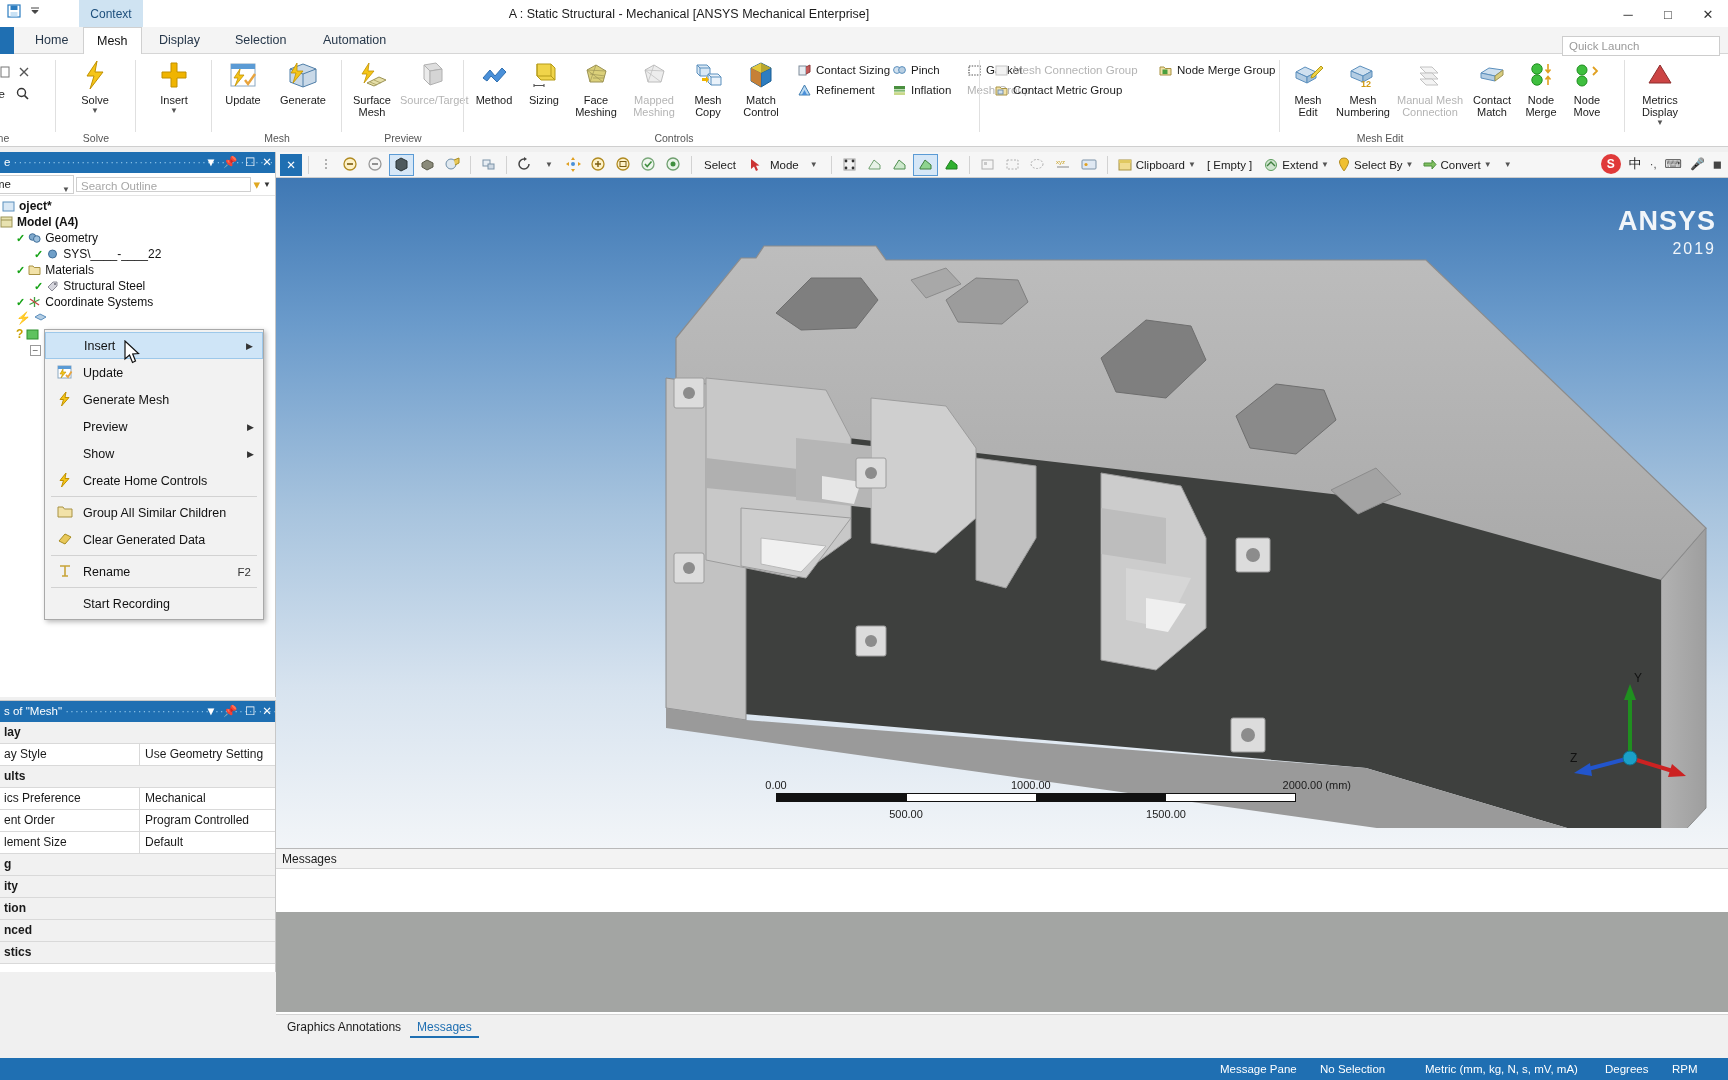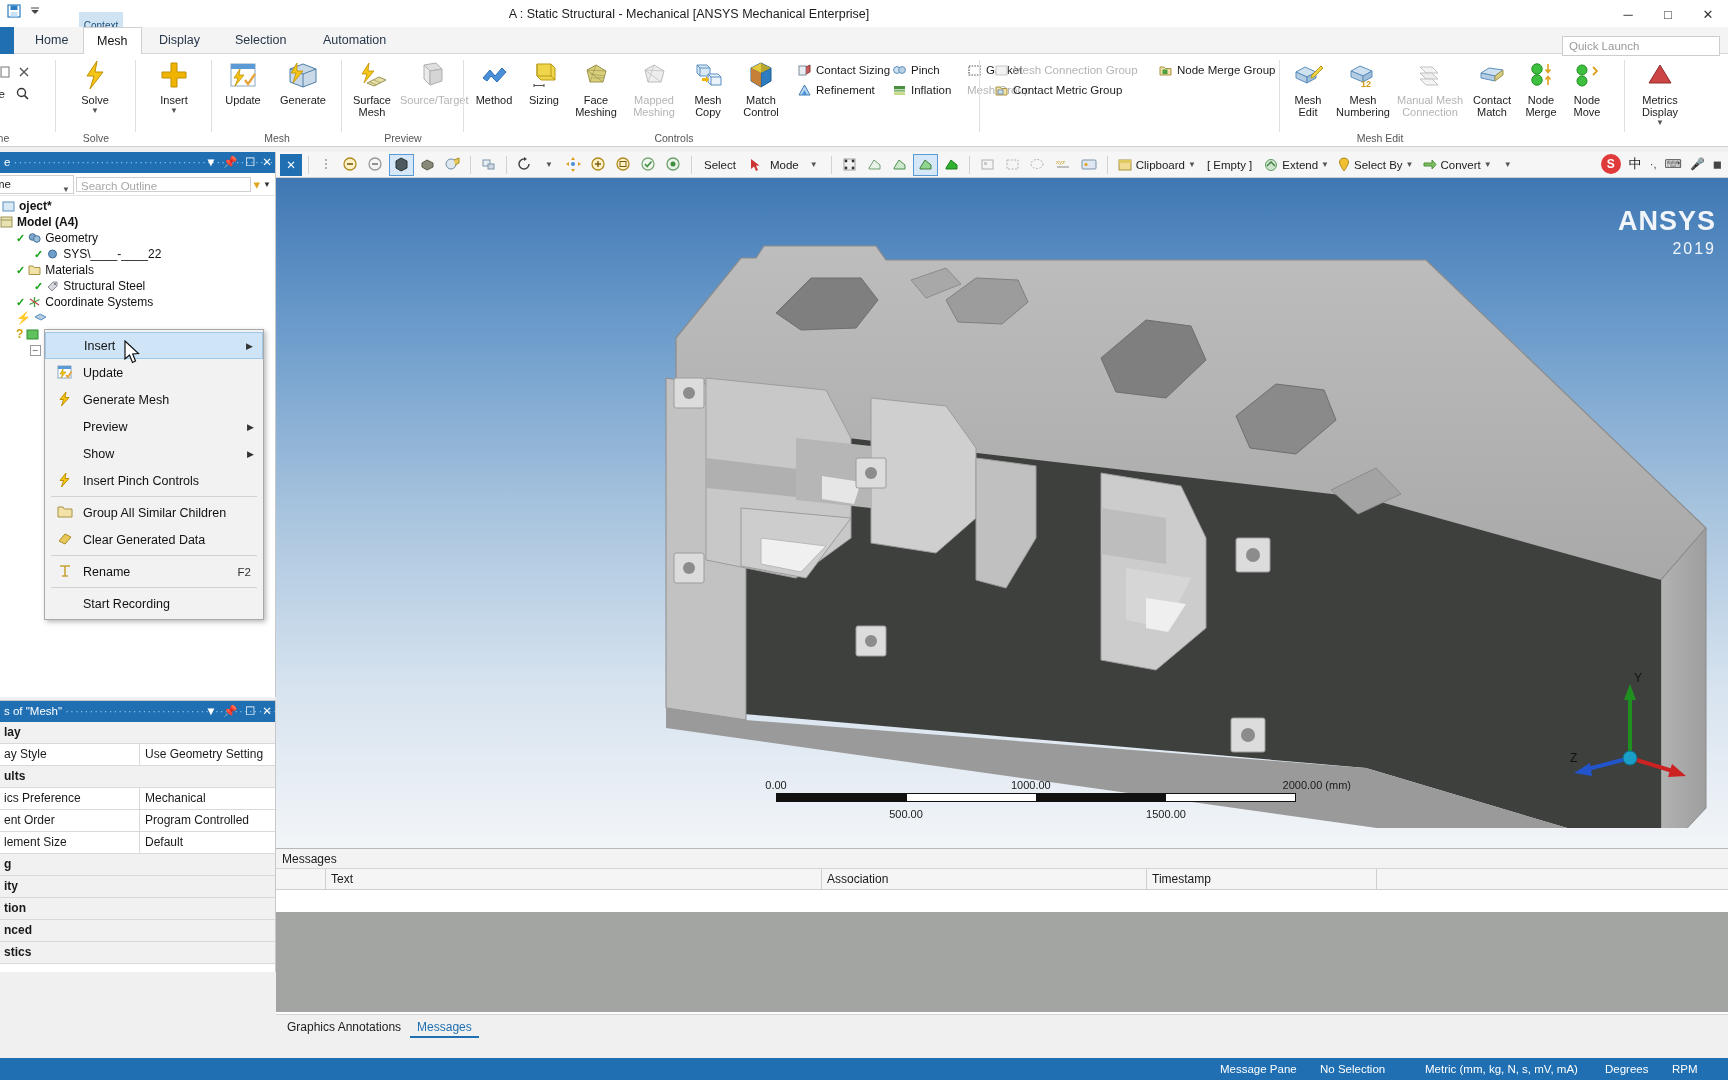--- a/index.html
+++ b/index.html
@@ -24,22 +24,22 @@
   .title-text {
     position: absolute; left: 0; top: 0; width: 1378px; height: 29px;
     line-height: 29px; text-align: center; font-size: 12.5px; color: #1b1b1b;
   }
   .winbtns { position: absolute; right: 0; top: 0; height: 29px; display: flex; }
   .winbtn {
     width: 40px; height: 29px; display: flex; align-items: center; justify-content: center;
     font-size: 13px; color: #333;
   }
   .ctx-tab {
-    position: absolute; left: 79px; top: 12px; width: 44px; height: 27px;
-    background: #1f6fb2; color: #ffffff; font-size: 10px;
+    position: absolute; left: 79px; top: 0px; width: 64px; height: 27px;
+    background: #1f6fb2; color: #ffffff; font-size: 12px;
     display: flex; align-items: center; justify-content: center;
   }
   .ctx-tab.light { background: #cfe3f2; color: #1d4f7c; }
 
   
   .tabstrip {
     position: absolute; top: 27px; left: 0; width: 1728px; height: 27px;
     background: #f4f4f4; border-bottom: 1px solid #d6d6d6;
   }
   .tab {
@@ -1018,26 +1018,20 @@
       <path d="M104 98 L118 110 L100 111 Z" fill="#cc2222"></path>
       <path d="M62 92 L16 104" stroke="#2255cc" stroke-width="4"></path>
       <path d="M22 97 L6 107 L24 110 Z" fill="#2255cc"></path>
       <text x="2" y="96" font-size="12" fill="#111" font-family="sans-serif">Z</text>
       <circle cx="62" cy="92" r="7" fill="#1aa0c8" stroke="#0d6f8c"></circle>
     </svg>
   </div>
 
   <div class="msg-panel">
     <div class="msg-title">Messages</div>
-    <div class="msg-head">
-      <div class="mh" style="width:50px;"></div>
-      <div class="mh" style="width:496px;">Text</div>
-      <div class="mh" style="width:325px;">Association</div>
-      <div class="mh" style="width:230px;">Timestamp</div>
-    </div>
     <div class="msg-body"></div>
     <div class="msg-tabs">
       <div class="msg-tab">Graphics Annotations</div>
       <div class="msg-tab active">Messages</div>
     </div>
   </div>
 
   <div class="statusbar">
     <div class="si" style="left:1220px;">Message Pane</div>
     <div class="si" style="left:1320px;">No Selection</div>
@@ -1077,21 +1071,21 @@
     <div class="ctxitem">
       <span>Show</span>
       <span class="arrow">▶</span>
     </div>
     <div class="ctxitem">
       <span class="cico">
         <svg width="16" height="16" viewBox="0 0 16 16">
             <path d="M9 1 L3 8.5 L6.5 8.5 L4.5 15 L12 6.5 L8 6.5 Z" fill="#f5c518" stroke="#c09000"></path>
           </svg>
       </span>
-      <span>Insert Pinch Controls</span>
+      <span>Create Home Controls</span>
     </div>
     <div class="ctxsep"></div>
     <div class="ctxitem">
       <span class="cico">
         <svg width="16" height="16" viewBox="0 0 16 16">
             <path d="M1 3 L6 3 L7.4 5 L15 5 L15 13 L1 13 Z" fill="#f2e2a8" stroke="#a89243"></path>
           </svg>
       </span>
       <span>Group All Similar Children</span>
     </div>

